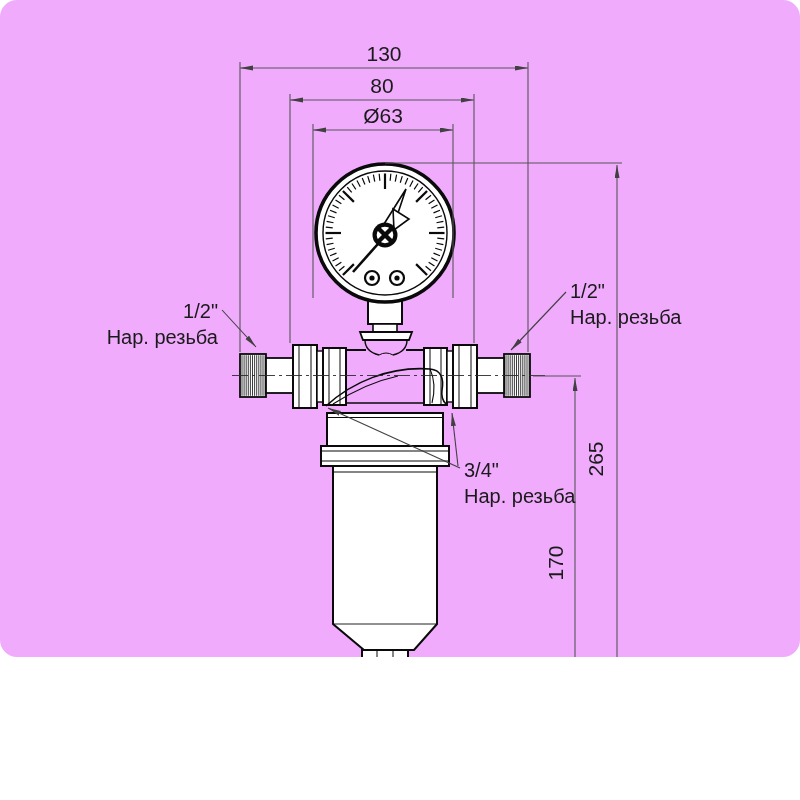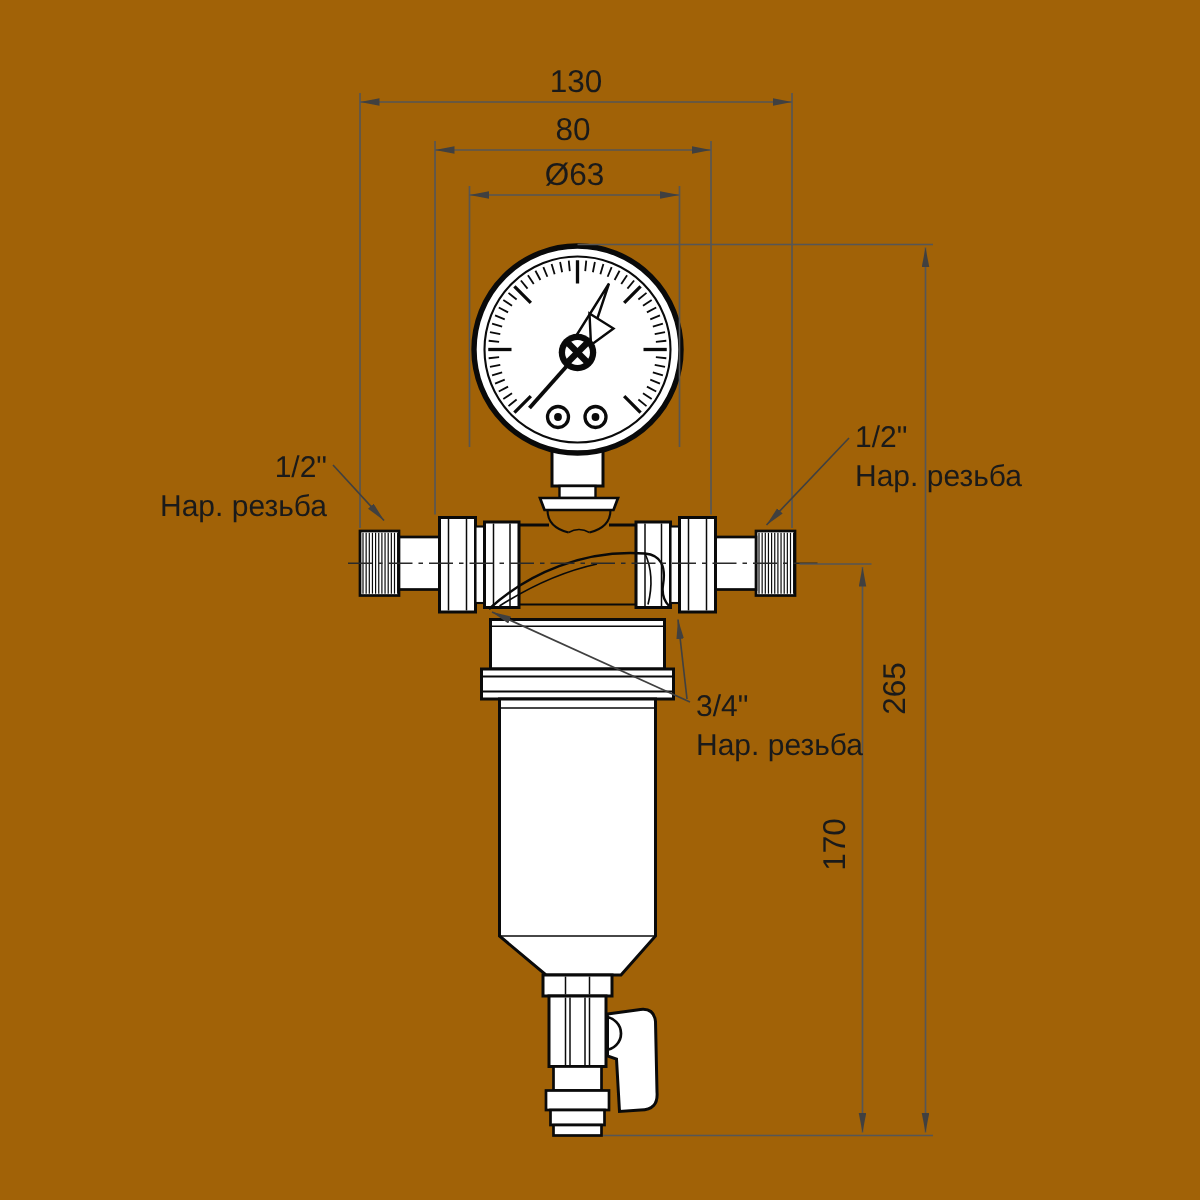--- a/index.html
+++ b/index.html
@@ -1,16 +1,16 @@
 <!DOCTYPE html>
 <html><head>
 <meta charset="utf-8">
 <style>
   html,body{margin:0;padding:0;background:#ffffff;}
-  .stage{width:800px;height:800px;position:relative;background:#a16207;overflow:hidden;}
+  .stage{width:800px;height:657px;position:relative;background:#f0abfc;overflow:hidden;border-radius:17px;}
   svg{display:block;}
   text{font-family:"Liberation Sans","DejaVu Sans",sans-serif;fill:#1a1a1a;}
   .dimtxt{font-size:21px;}
   .lbltxt{font-size:20px;}
 </style>
 </head>
 <body>
 
 <div class="stage">
 <svg width="800" height="800" viewBox="0 0 800 800">

